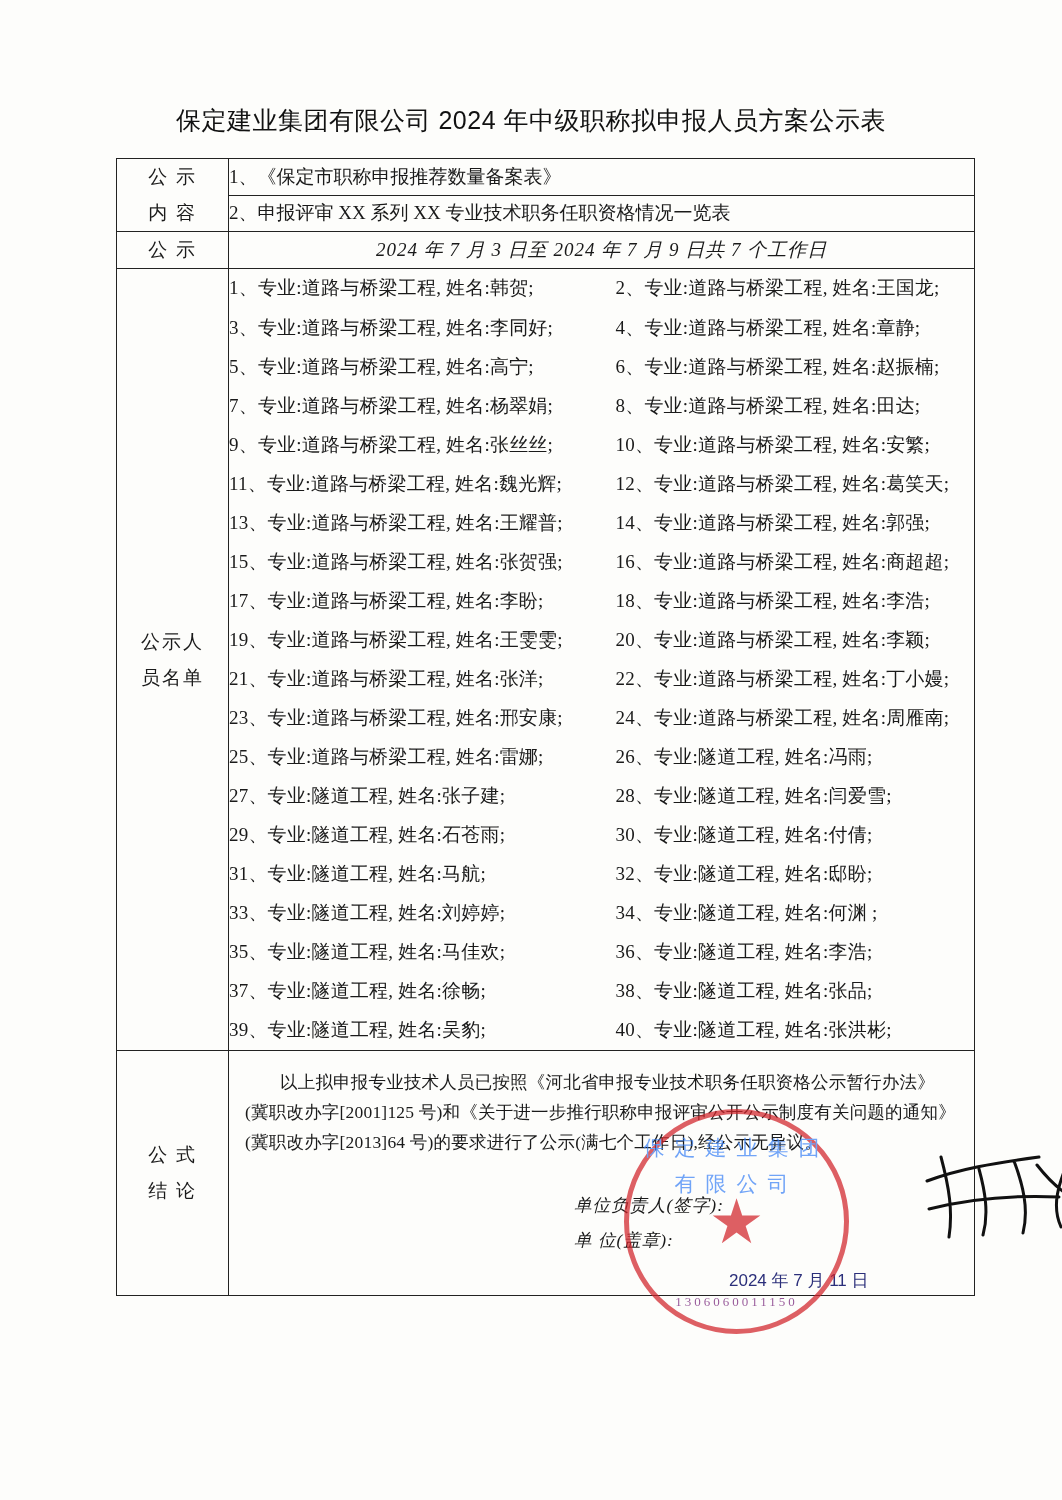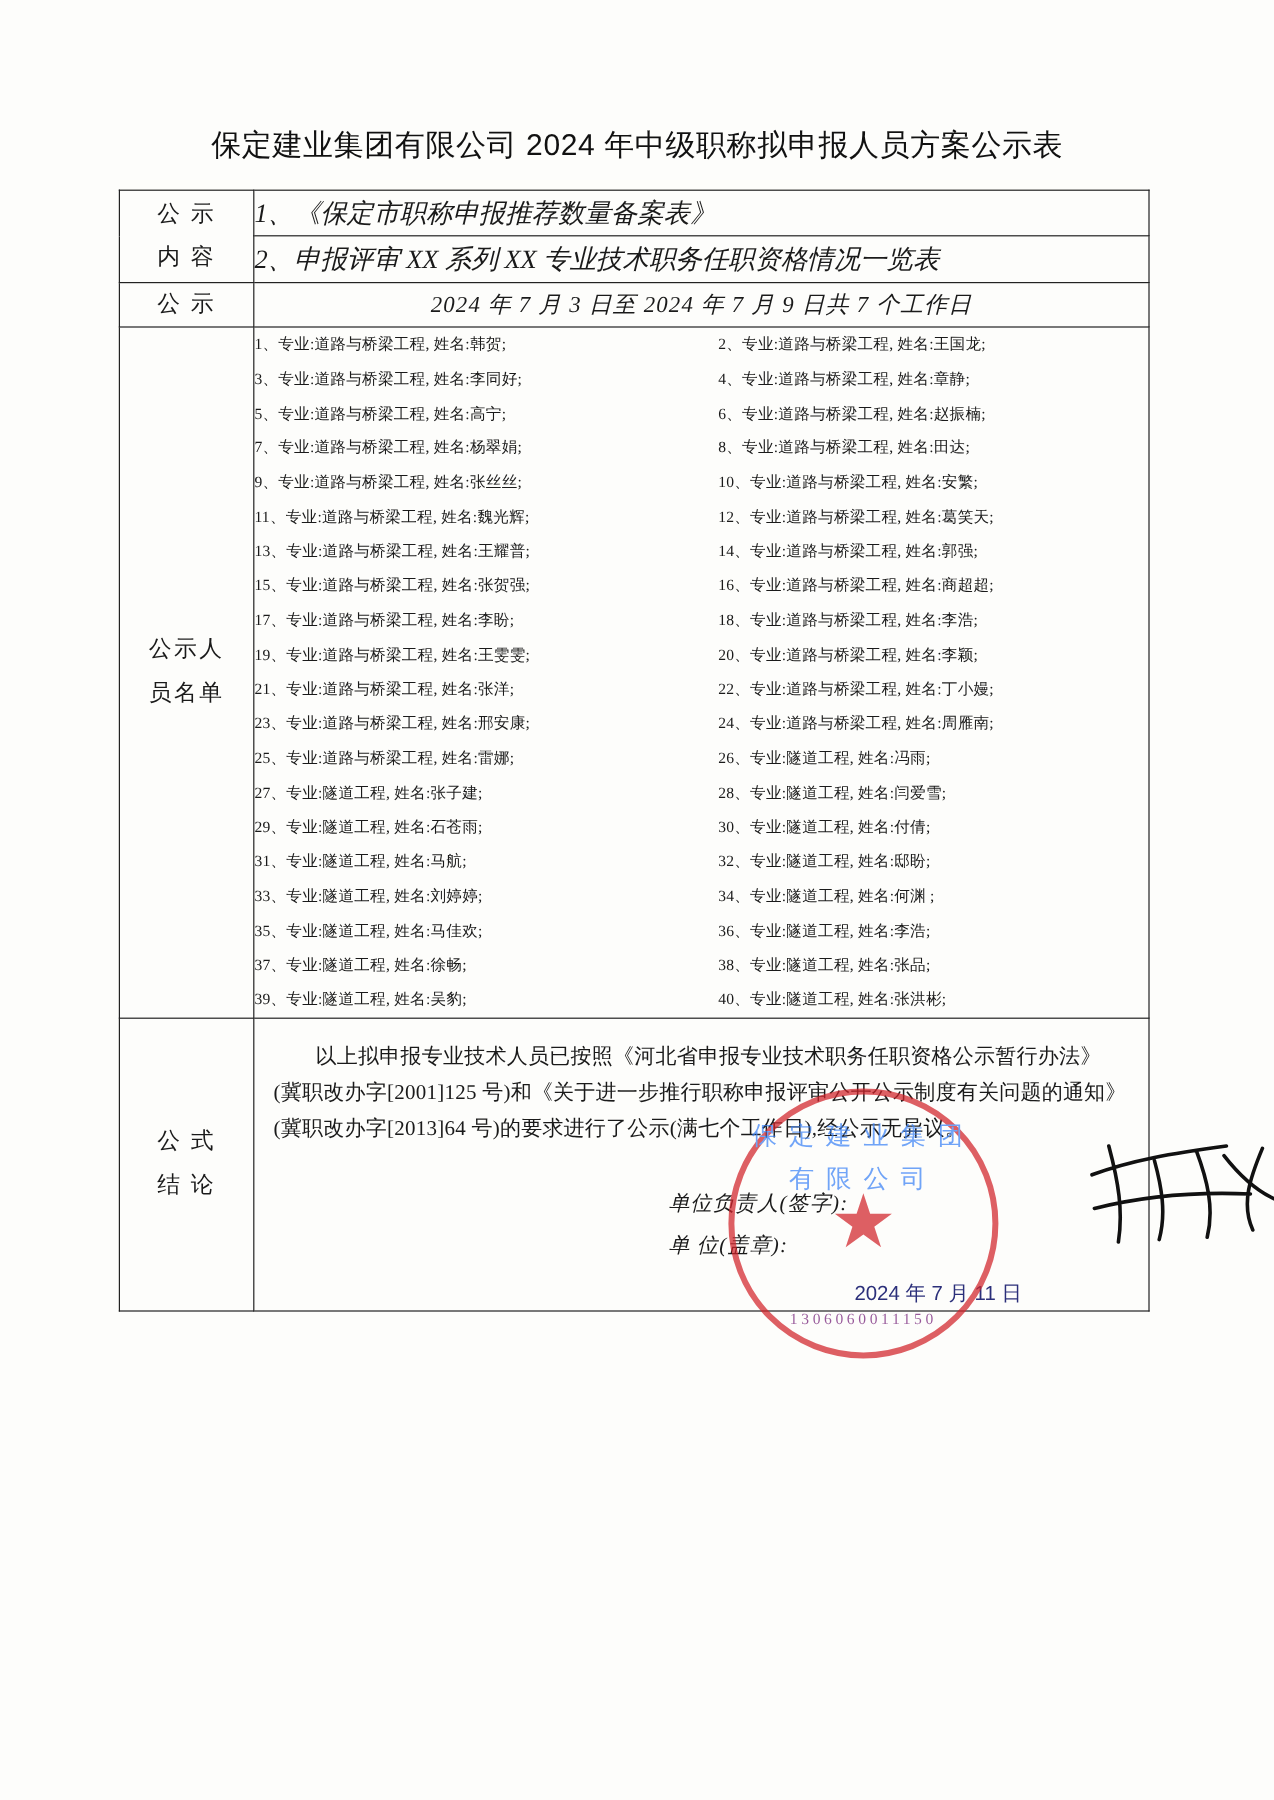--- a/index.html
+++ b/index.html
@@ -28,21 +28,21 @@
     text-align: center;
     font-family: "Liberation Sans", "DejaVu Sans", sans-serif;
     font-weight: normal;
     font-size: 25px;
     letter-spacing: 0.5px;
     color: #111;
   }
   table.main {
     position: absolute;
     top: 158px;
-    left: 99px;
+    left: 116px;
     width: 858px;
     border-collapse: collapse;
     table-layout: fixed;
   }
   table.main td {
     border: 1.5px solid #222;
     padding: 0;
     vertical-align: middle;
   }
   .lbl {
@@ -50,37 +50,36 @@
     text-align: center;
     font-size: 19px;
     line-height: 1.9;
     letter-spacing: 2px;
     font-family: "Liberation Serif", "DejaVu Serif", serif;
     padding: 8px 4px;
   }
   .lbl .l1, .lbl .l2 { display: block; }
   .cell-pad {
     padding: 10px 14px;
-    font-size: 22px;
+    font-size: 19px;
     line-height: 1.7;
-    font-style: italic;
   }
   .cell-date {
     text-align: center;
     font-size: 19px;
     padding: 12px 10px;
     letter-spacing: 1px;
     font-style: italic;
   }
   .names-cell {
     padding: 10px 4px 12px 16px;
   }
   .name-row {
     display: flex;
-    font-size: 13px;
+    font-size: 19px;
     line-height: 1.72;
     padding: 3.2px 0;
     font-family: "Liberation Serif", "DejaVu Serif", serif;
     letter-spacing: 0.2px;
   }
   .name-col {
     flex: 0 0 50%;
     white-space: nowrap;
     box-sizing: border-box;
   }

